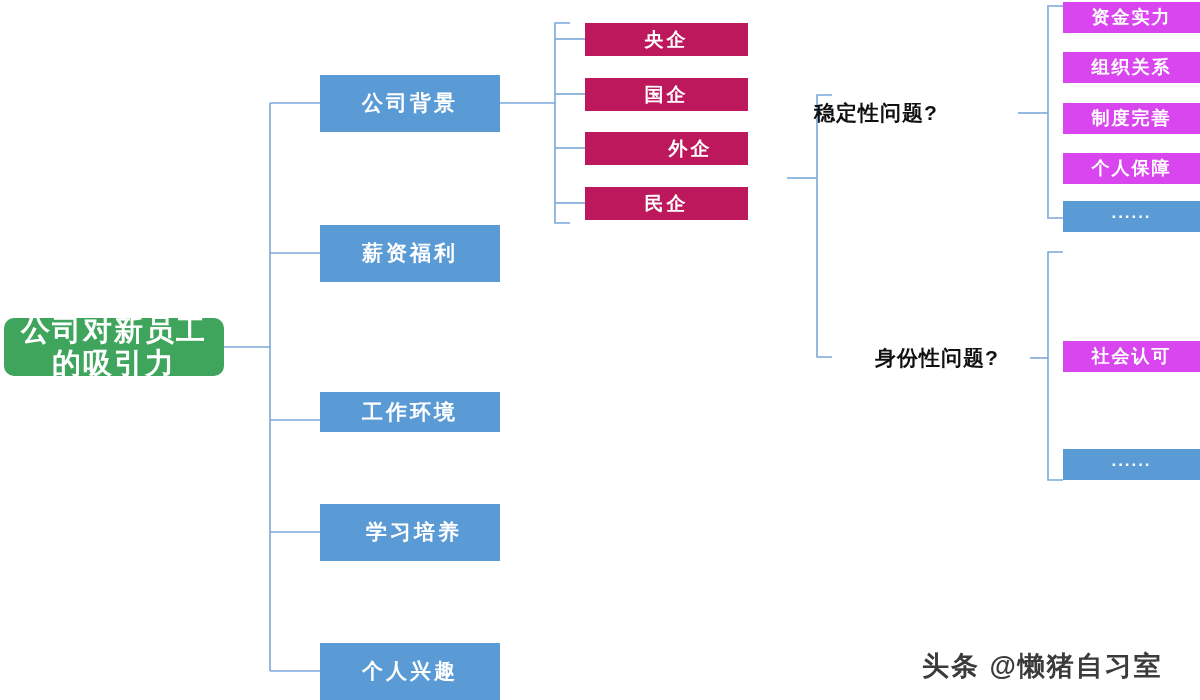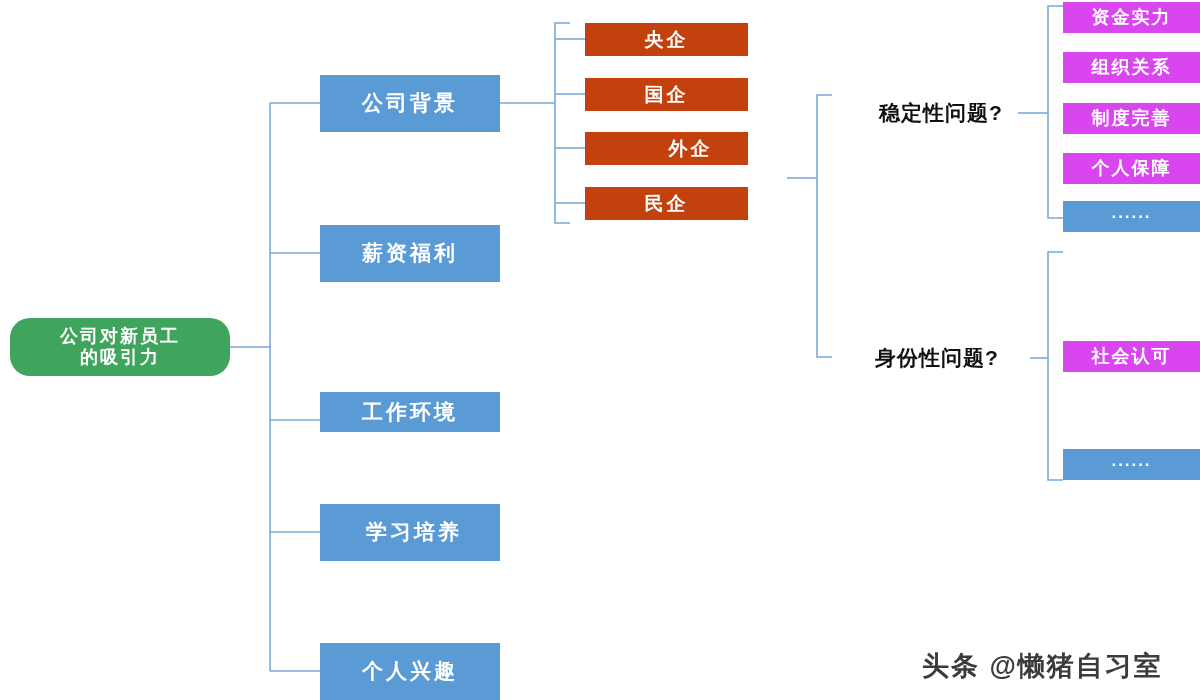--- a/index.html
+++ b/index.html
@@ -25,32 +25,31 @@
     justify-content: center;
     text-align: center;
     color: #ffffff;
     font-weight: bold;
     letter-spacing: 1px;
     white-space: pre-line;
     line-height: 1.15;
   }
   .node.root {
     background: #3fa45c;
-    border-radius: 20px;
-    font-size: 18px;
+    border-radius: 10px;
+    font-size: 29px;
     letter-spacing: 2px;
-    margin-left: 6px;
   }
   .node.level1 {
     background: #5b9bd5;
     font-size: 21px;
     letter-spacing: 3px;
   }
   .node.level2 {
-    background: #c2410c;
+    background: #be185d;
     font-size: 19px;
     letter-spacing: 3px;
   }
   .node.level3 {
     background: #d946ef;
     font-size: 18px;
     letter-spacing: 2px;
   }
   .node.dots {
     background: #5b9bd5;
@@ -133,21 +132,21 @@
   <div class="node level1" style="left:320px; top:225px; width:180px; height:57px;">薪资福利</div>
   <div class="node level1" style="left:320px; top:392px; width:180px; height:40px;">工作环境</div>
   <div class="node level1" style="left:320px; top:504px; width:180px; height:57px;padding-left:8px;">学习培养</div>
   <div class="node level1" style="left:320px; top:643px; width:180px; height:57px;">个人兴趣</div>
 
   <div class="node level2" style="left:585px; top:23px; width:163px; height:33px;">央企</div>
   <div class="node level2" style="left:585px; top:78px; width:163px; height:33px;">国企</div>
   <div class="node level2" style="left:585px; top:132px; width:163px; height:33px;padding-left:48px;">外企</div>
   <div class="node level2" style="left:585px; top:187px; width:163px; height:33px;">民企</div>
 
-  <div class="label-plain" style="left:848px; top:96px; width:186px; height:34px;">稳定性问题?</div>
+  <div class="label-plain" style="left:783px; top:96px; width:186px; height:34px;">稳定性问题?</div>
   <div class="label-plain" style="left:844px; top:341px; width:186px; height:34px;">身份性问题?</div>
 
   <div class="node level3" style="left:1063px; top:2px; width:137px; height:31px;">资金实力</div>
   <div class="node level3" style="left:1063px; top:52px; width:137px; height:31px;">组织关系</div>
   <div class="node level3" style="left:1063px; top:103px; width:137px; height:31px;">制度完善</div>
   <div class="node level3" style="left:1063px; top:153px; width:137px; height:31px;">个人保障</div>
   <div class="node dots" style="left:1063px; top:201px; width:137px; height:31px;">······</div>
 
   <div class="node level3" style="left:1063px; top:341px; width:137px; height:31px;">社会认可</div>
   <div class="node dots" style="left:1063px; top:449px; width:137px; height:31px;">······</div>

